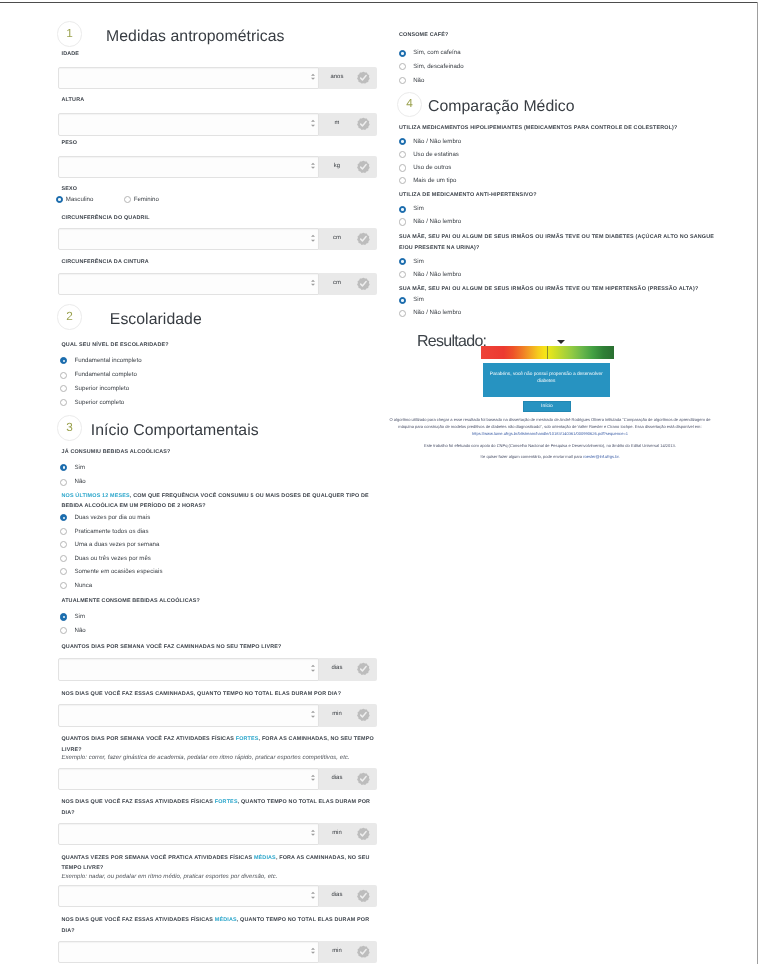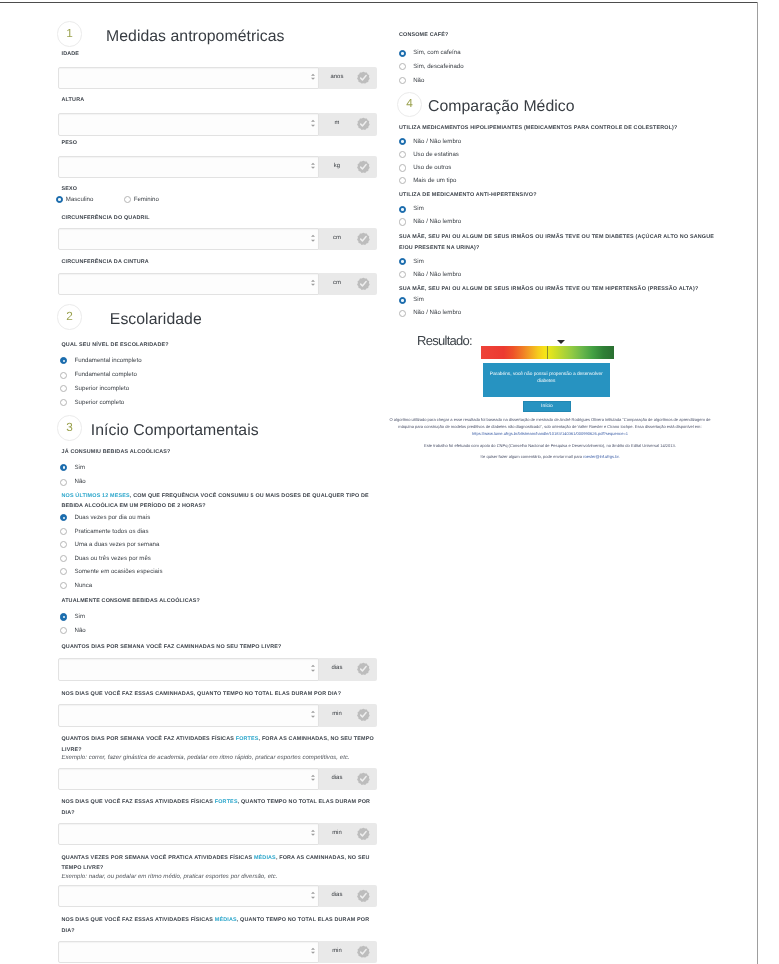--- a/index.html
+++ b/index.html
@@ -37,21 +37,21 @@
 
   .radio{position:absolute;height:12px;}
   .rb{position:absolute;left:0;top:2.4px;width:7.2px;height:7.2px;border-radius:50%;
       border:1px solid #b5b5b5;background:#fff;box-sizing:border-box;}
   .radio.on .rb{border:1px solid #1867a9;background:#1b6fb0;}
   .radio.on .rb::after{content:"";position:absolute;left:50%;top:50%;width:2.6px;height:2.6px;
       margin-left:-1.3px;margin-top:-1.3px;border-radius:50%;background:#eef6fc;}
   .radio.inline .rt{left:9.6px;}
   .rt{position:absolute;left:14.2px;top:0;font-size:6.1px;color:#3c4147;line-height:12px;white-space:nowrap;letter-spacing:0.02px;}
 
-  .restitle{position:absolute;font-size:13px;letter-spacing:-0.72px;color:#3d4349;line-height:1;white-space:nowrap;}
+  .restitle{position:absolute;font-size:16px;letter-spacing:-0.72px;color:#3d4349;line-height:1;white-space:nowrap;}
   .grad{position:absolute;}
   .grad .bar{width:100%;height:100%;
      background:linear-gradient(to right,#ee4339 0%,#ec3a31 17%,#ee5229 24%,#f07b27 31%,#f2a324 37%,#f5cc1e 43%,
      #f7e318 48%,#eae71c 50.5%,#d4e023 55%,#b5d633 61%,#93cb42 68%,#6ab74a 76%,#43a043 84%,#2f8036 92%,#2a6f31 100%);}
   .grad .tick{position:absolute;left:50%;top:0;width:0.9px;height:100%;background:#7b7b2e;opacity:.85;}
   .marker{position:absolute;width:0;height:0;border-left:4.3px solid transparent;
      border-right:4.3px solid transparent;border-top:4.8px solid #2b2b2b;}
   .alertbox{position:absolute;background:#2793c1;color:#fff;font-size:4.8px;line-height:6.9px;
       text-align:center;box-sizing:border-box;padding-top:8.5px;padding-left:7px;padding-right:7px;}
   .btn{position:absolute;background:#2793c1;color:#fff;font-size:4.9px;text-align:center;

